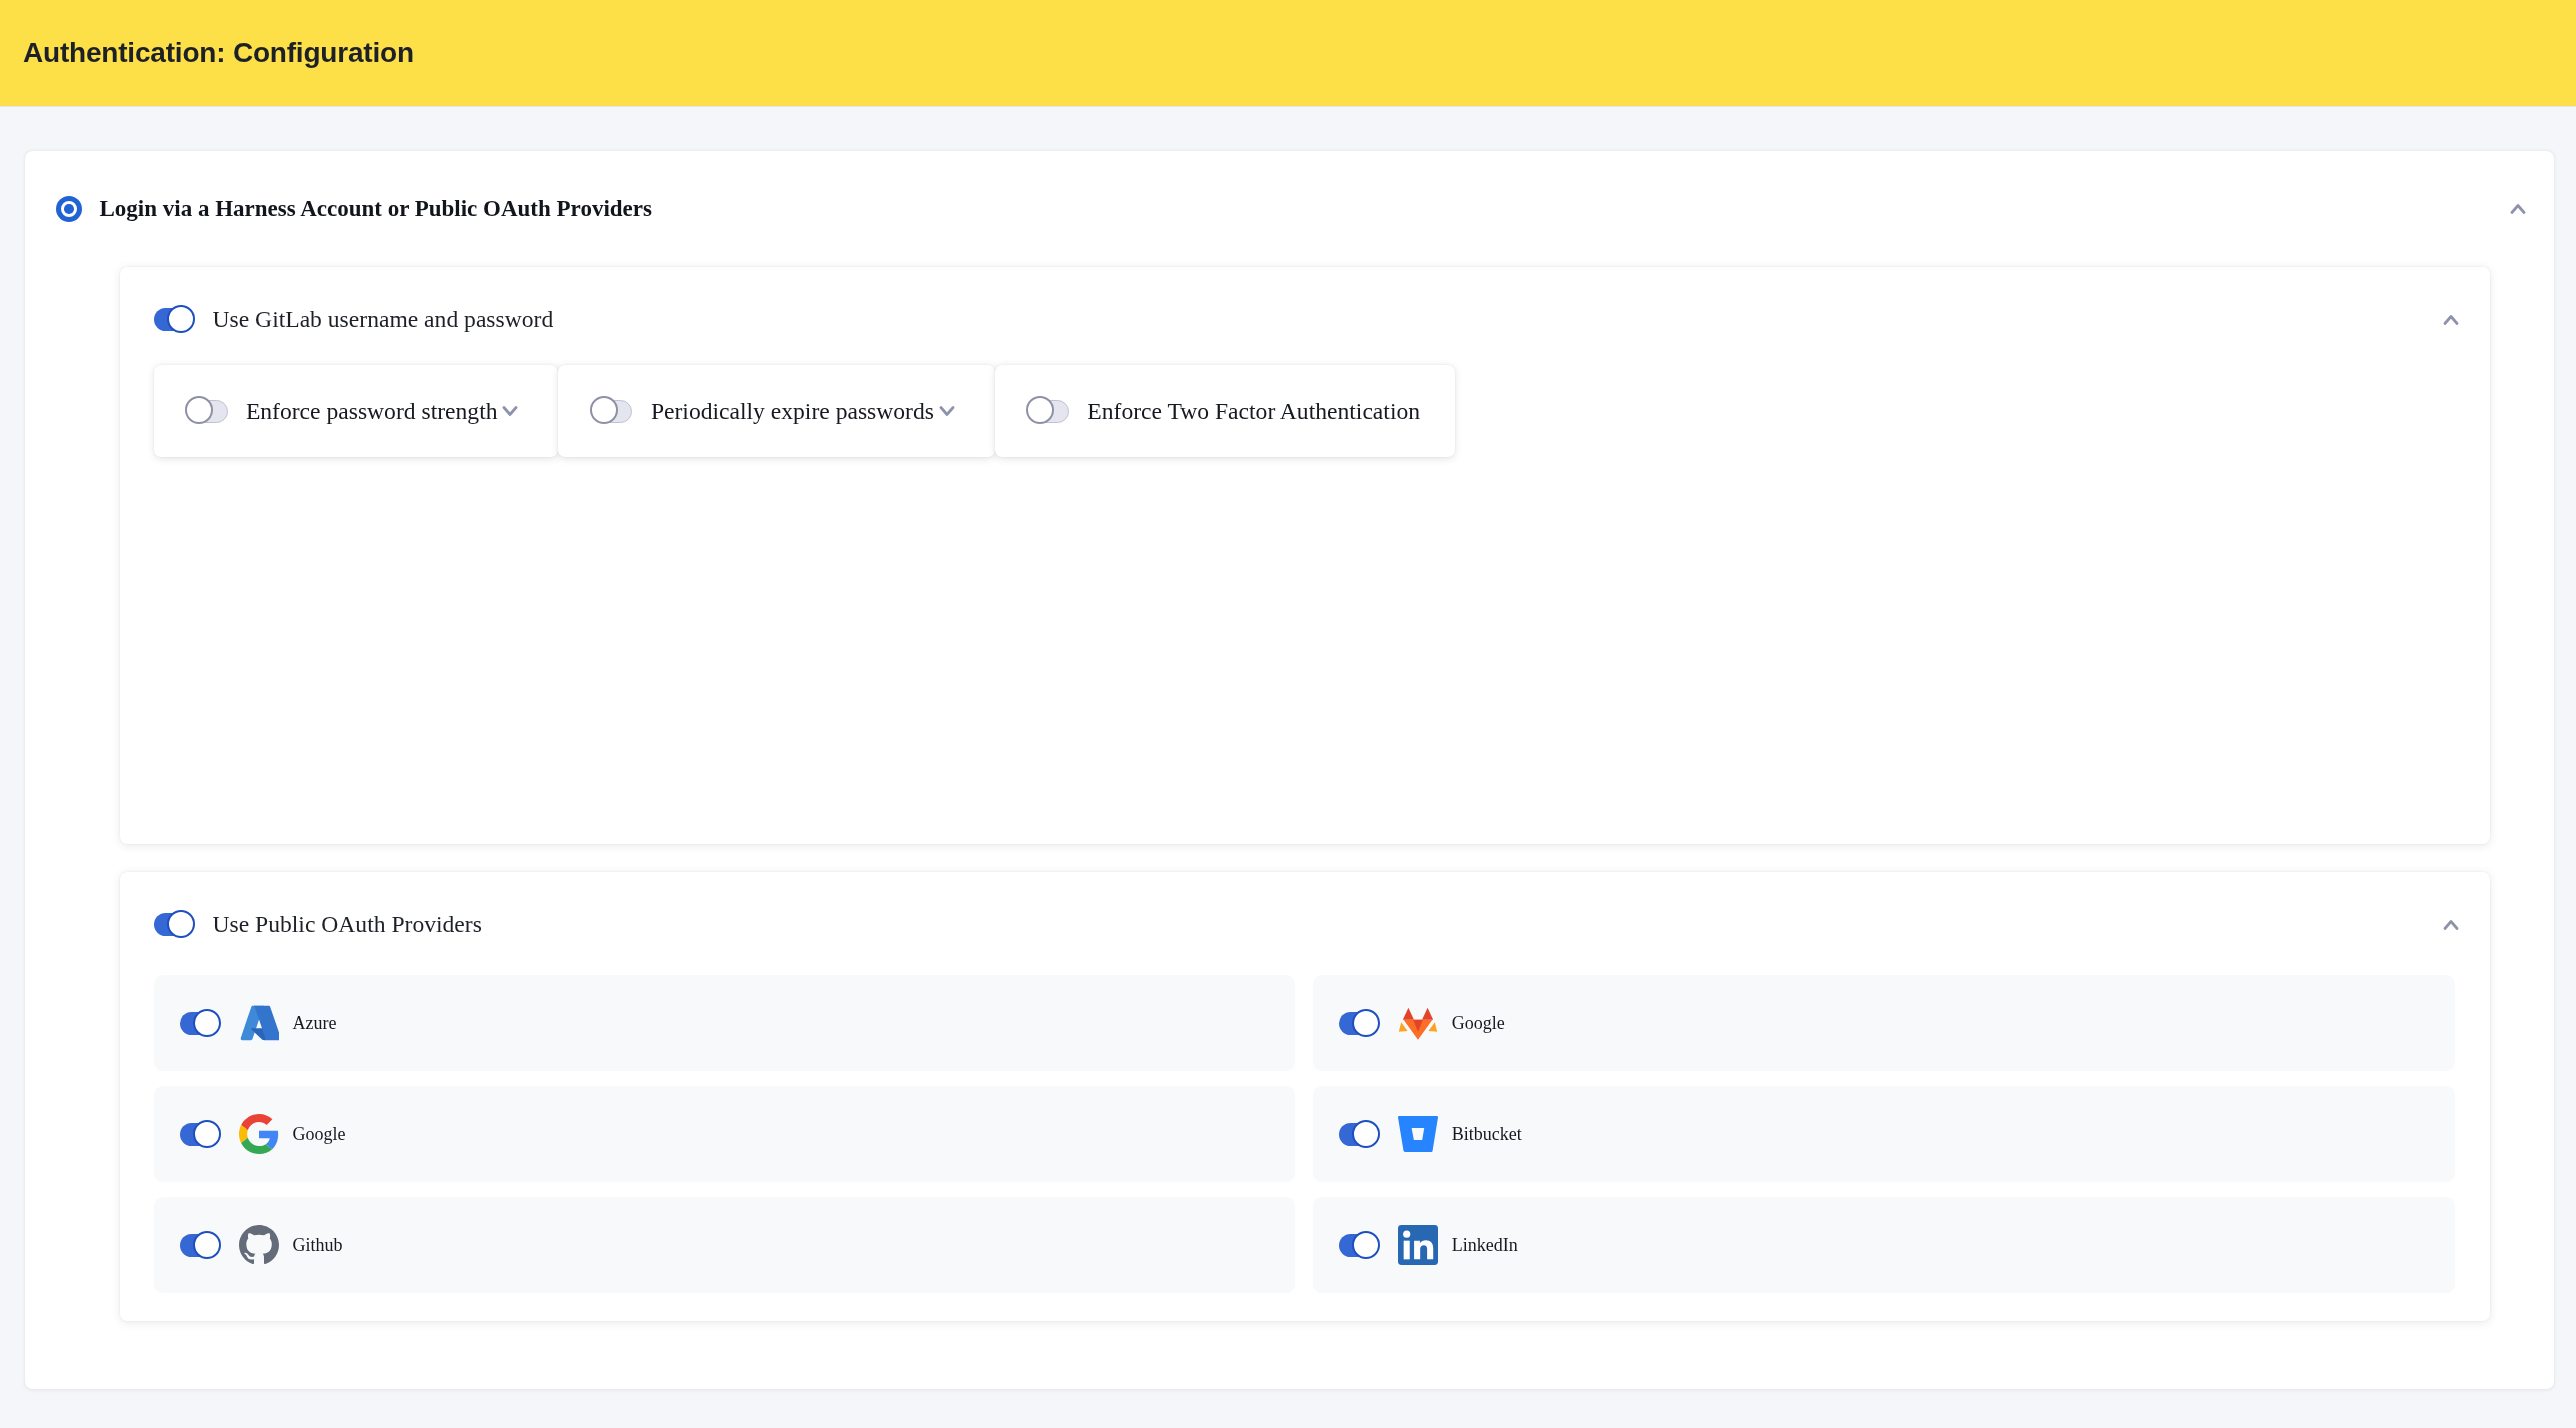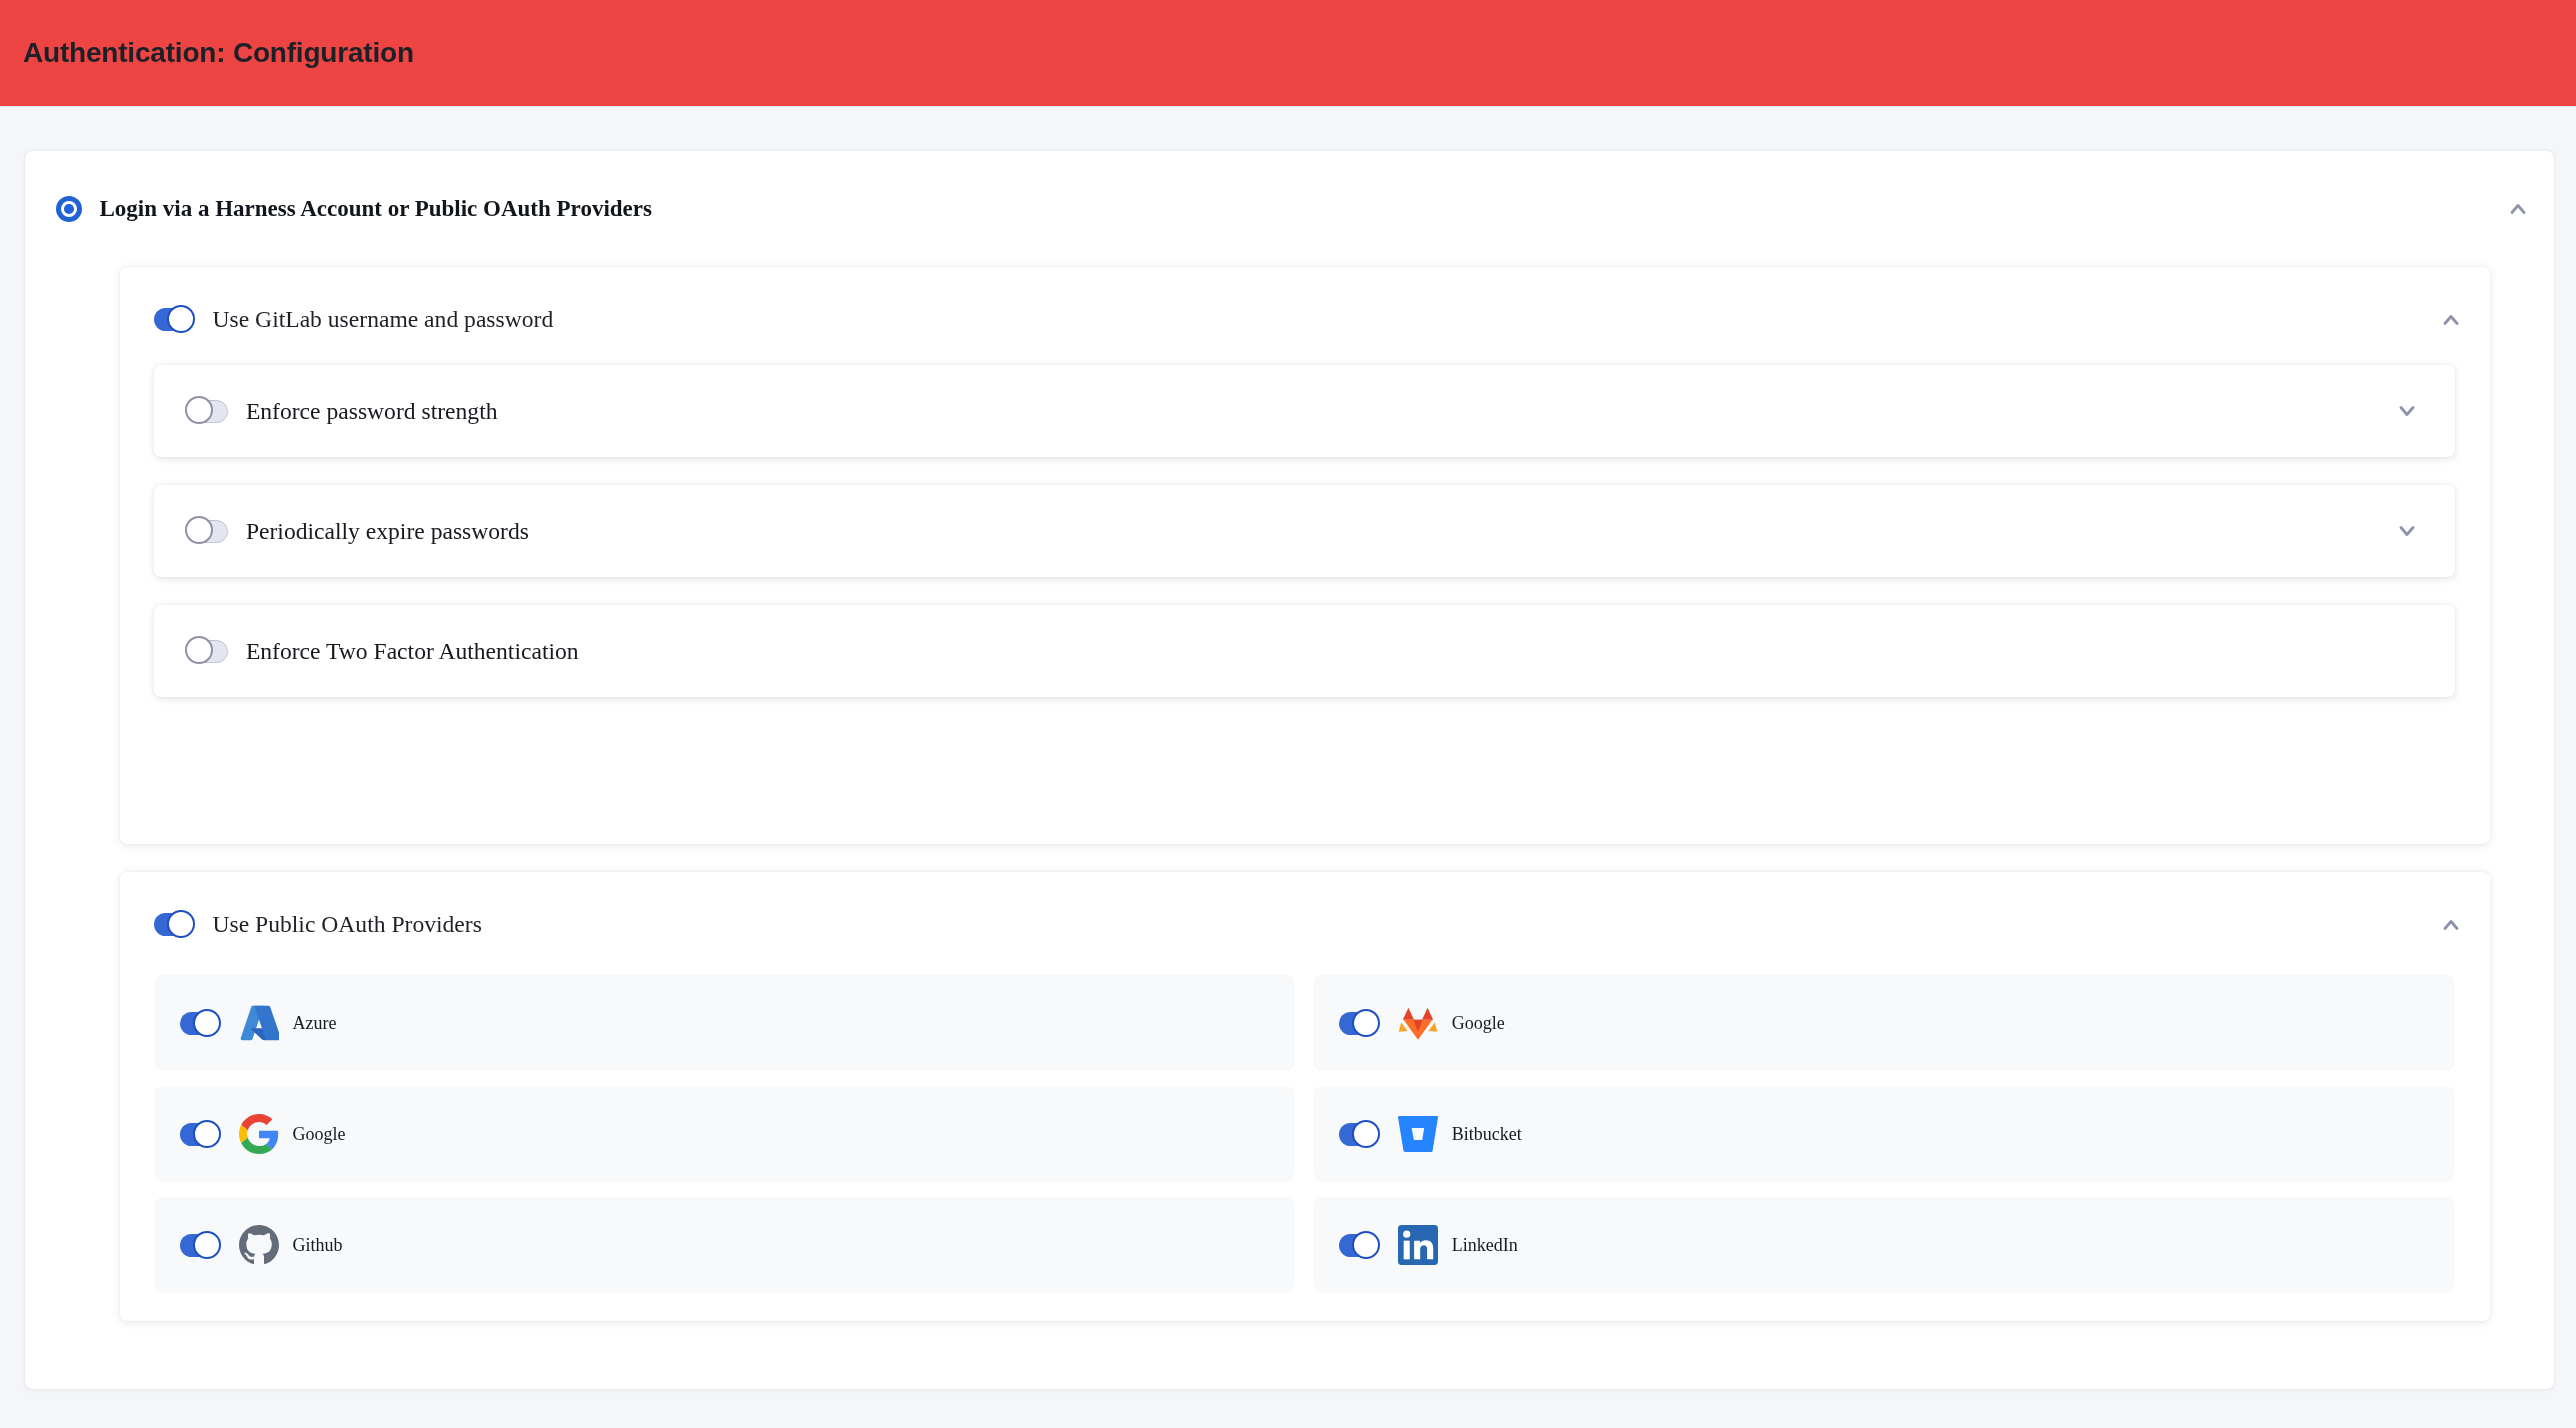--- a/index.html
+++ b/index.html
@@ -1,20 +1,20 @@
 <!DOCTYPE html>
 <html style="font-size:14px"><head>
 <meta charset="utf-8">
 <style>
   html,body{margin:0;padding:0;}
   body{font-family:"Liberation Sans",sans-serif;background:#f4f6f9;}
   .page{position:relative;width:2576px;height:1428px;background:#f4f6f9;overflow:hidden;}
 
   
-  .app-header{position:absolute;left:0;top:0;width:2576px;height:106px;background:#ef4444;
+  .app-header{position:absolute;left:0;top:0;width:2576px;height:106px;background:#fde047;
     border-bottom:1.8px solid #e3e6ec;display:flex;align-items:center;}
   .page-title{margin:0 0 0 23px;font-size:28px;font-weight:700;color:#1d2127;letter-spacing:-0.2px;}
 
   
   .outer-card{position:absolute;left:24.5px;top:151px;width:2529px;height:1238px;background:#ffffff;
     border-radius:7px;box-shadow:0 0.9px 4.4px rgba(30,40,60,0.07),0 0 0.9px rgba(30,40,60,0.12);font-family:Liberation Serif, serif;}
 
   .accordion-header{display:flex;align-items:center;height:116px;padding:0 23px 0 31.5px;}
   .radio{position:relative;width:26px;height:26px;border-radius:50%;border:5.3px solid #2263d3;
     box-sizing:border-box;background:#fff;flex-shrink:0;cursor:pointer;}
@@ -40,21 +40,21 @@
   .toggle{position:relative;width:40px;height:23px;border-radius:12.3px;flex-shrink:0;
     box-sizing:border-box;cursor:pointer;}
   .toggle.on{background:#3568d4;}
   .toggle.off{background:#e4e5ef;border:1.8px solid #c0c1d2;}
   .knob{position:absolute;width:28px;height:28px;border-radius:50%;background:#ffffff;
     box-sizing:border-box;top:-2.6px;}
   .toggle.on .knob{right:-1.7px;border:2.6px solid #1d4fc0;}
   .toggle.off .knob{left:-3.5px;top:-4.4px;border:2.6px solid #8e90a5;}
 
   
-  .section-rows{padding:0 35px 0 34px;display:flex;flex-direction:column;gap:28px;}
+  .section-rows{padding:0 35px 0 34px;display:flex;flex-direction:row;}
   .setting-row{height:92px;border-radius:7px;background:#ffffff;display:flex;align-items:center;
     padding:0 35px 0 34px;box-sizing:border-box;
     box-shadow:0 1.8px 7px rgba(76,80,100,0.15),0 0 1.8px rgba(76,80,100,0.10);}
   .setting-label{margin-left:18.4px;font-size:23.6px;color:#16191f;}
 
   
   .provider-grid{padding:5.3px 35px 0 34px;display:grid;grid-template-columns:1fr 1fr;
     column-gap:17.5px;row-gap:15px;}
   .provider-cell{height:96px;border-radius:8.8px;background:#f8f9fb;display:flex;align-items:center;
     padding:0 26px;box-sizing:border-box;}

